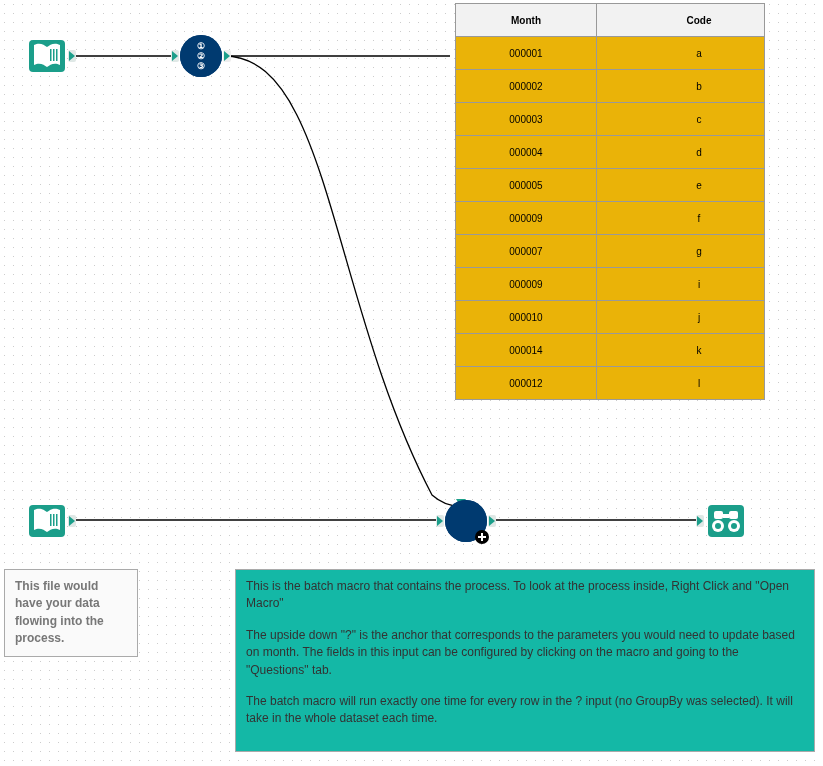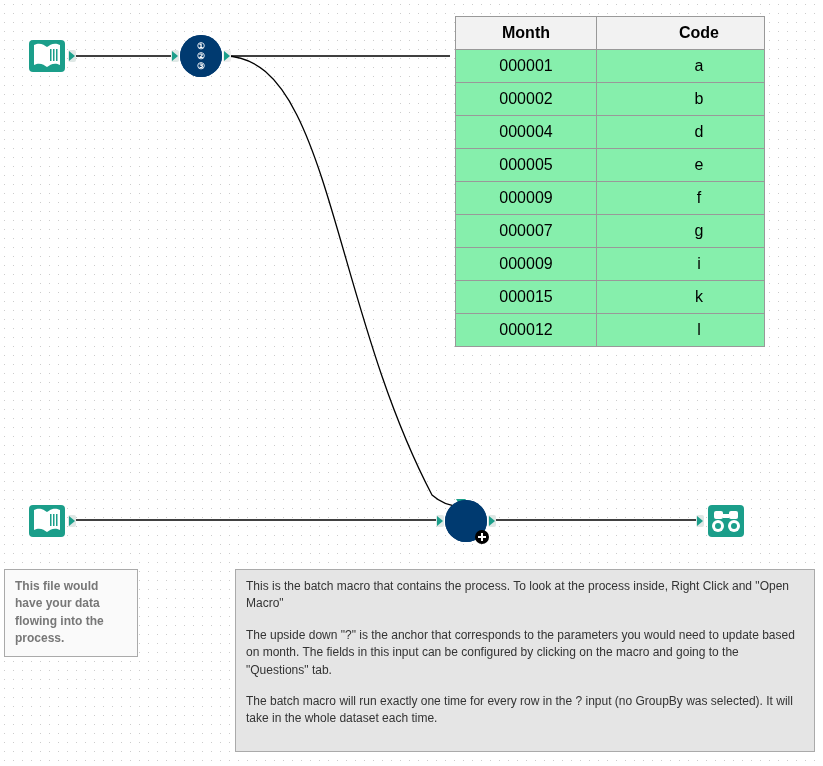--- a/index.html
+++ b/index.html
@@ -60,44 +60,44 @@
     width: 0; height: 0;
     border-top: 5px solid transparent;
     border-bottom: 5px solid transparent;
     border-left: 6px solid #1b9e8a;
   }
 
   
   .data-table {
     position: absolute;
     left: 455px;
-    top: 16px;
+    top: 3px;
     border-collapse: collapse;
-    background: #86efac;
+    background: #eab308;
     font-family: Verdana, Arial, sans-serif;
-    font-size: 16px;
+    font-size: 10px;
   }
   .data-table th, .data-table td {
     border: 1px solid #999;
     padding: 5px 10px;
     text-align: center;
     height: 22px;
   }
   .data-table th {
     background: #f2f2f2;
     text-align: center;
     font-weight: bold;
   }
   .data-table th:nth-child(1), .data-table td:nth-child(1) { width: 120px; }
   .data-table th:nth-child(2), .data-table td:nth-child(2) { width: 110px; padding-left: 47px; }
 
   
   .comment-box {
     position: absolute;
-    background: #e5e5e5;
+    background: #14b8a6;
     border: 1px solid #aaa;
     padding: 8px 10px;
     color: #333;
     font-family: Verdana, Arial, sans-serif;
     font-size: 12px;
     line-height: 1.45;
   }
   .comment-left {
     left: 4px;
     top: 569px;
@@ -179,41 +179,49 @@
     <tbody>
       <tr>
           <td>000001</td>
           <td>a</td>
         </tr>
       <tr>
           <td>000002</td>
           <td>b</td>
         </tr>
       <tr>
+          <td>000003</td>
+          <td>c</td>
+        </tr>
+      <tr>
           <td>000004</td>
           <td>d</td>
         </tr>
       <tr>
           <td>000005</td>
           <td>e</td>
         </tr>
       <tr>
           <td>000009</td>
           <td>f</td>
         </tr>
       <tr>
           <td>000007</td>
           <td>g</td>
         </tr>
       <tr>
           <td>000009</td>
           <td>i</td>
         </tr>
       <tr>
-          <td>000015</td>
+          <td>000010</td>
+          <td>j</td>
+        </tr>
+      <tr>
+          <td>000014</td>
           <td>k</td>
         </tr>
       <tr>
           <td>000012</td>
           <td>l</td>
         </tr>
     </tbody>
   </table>
 
   <div class="tool teal" style="left:26px; top:500px;">

